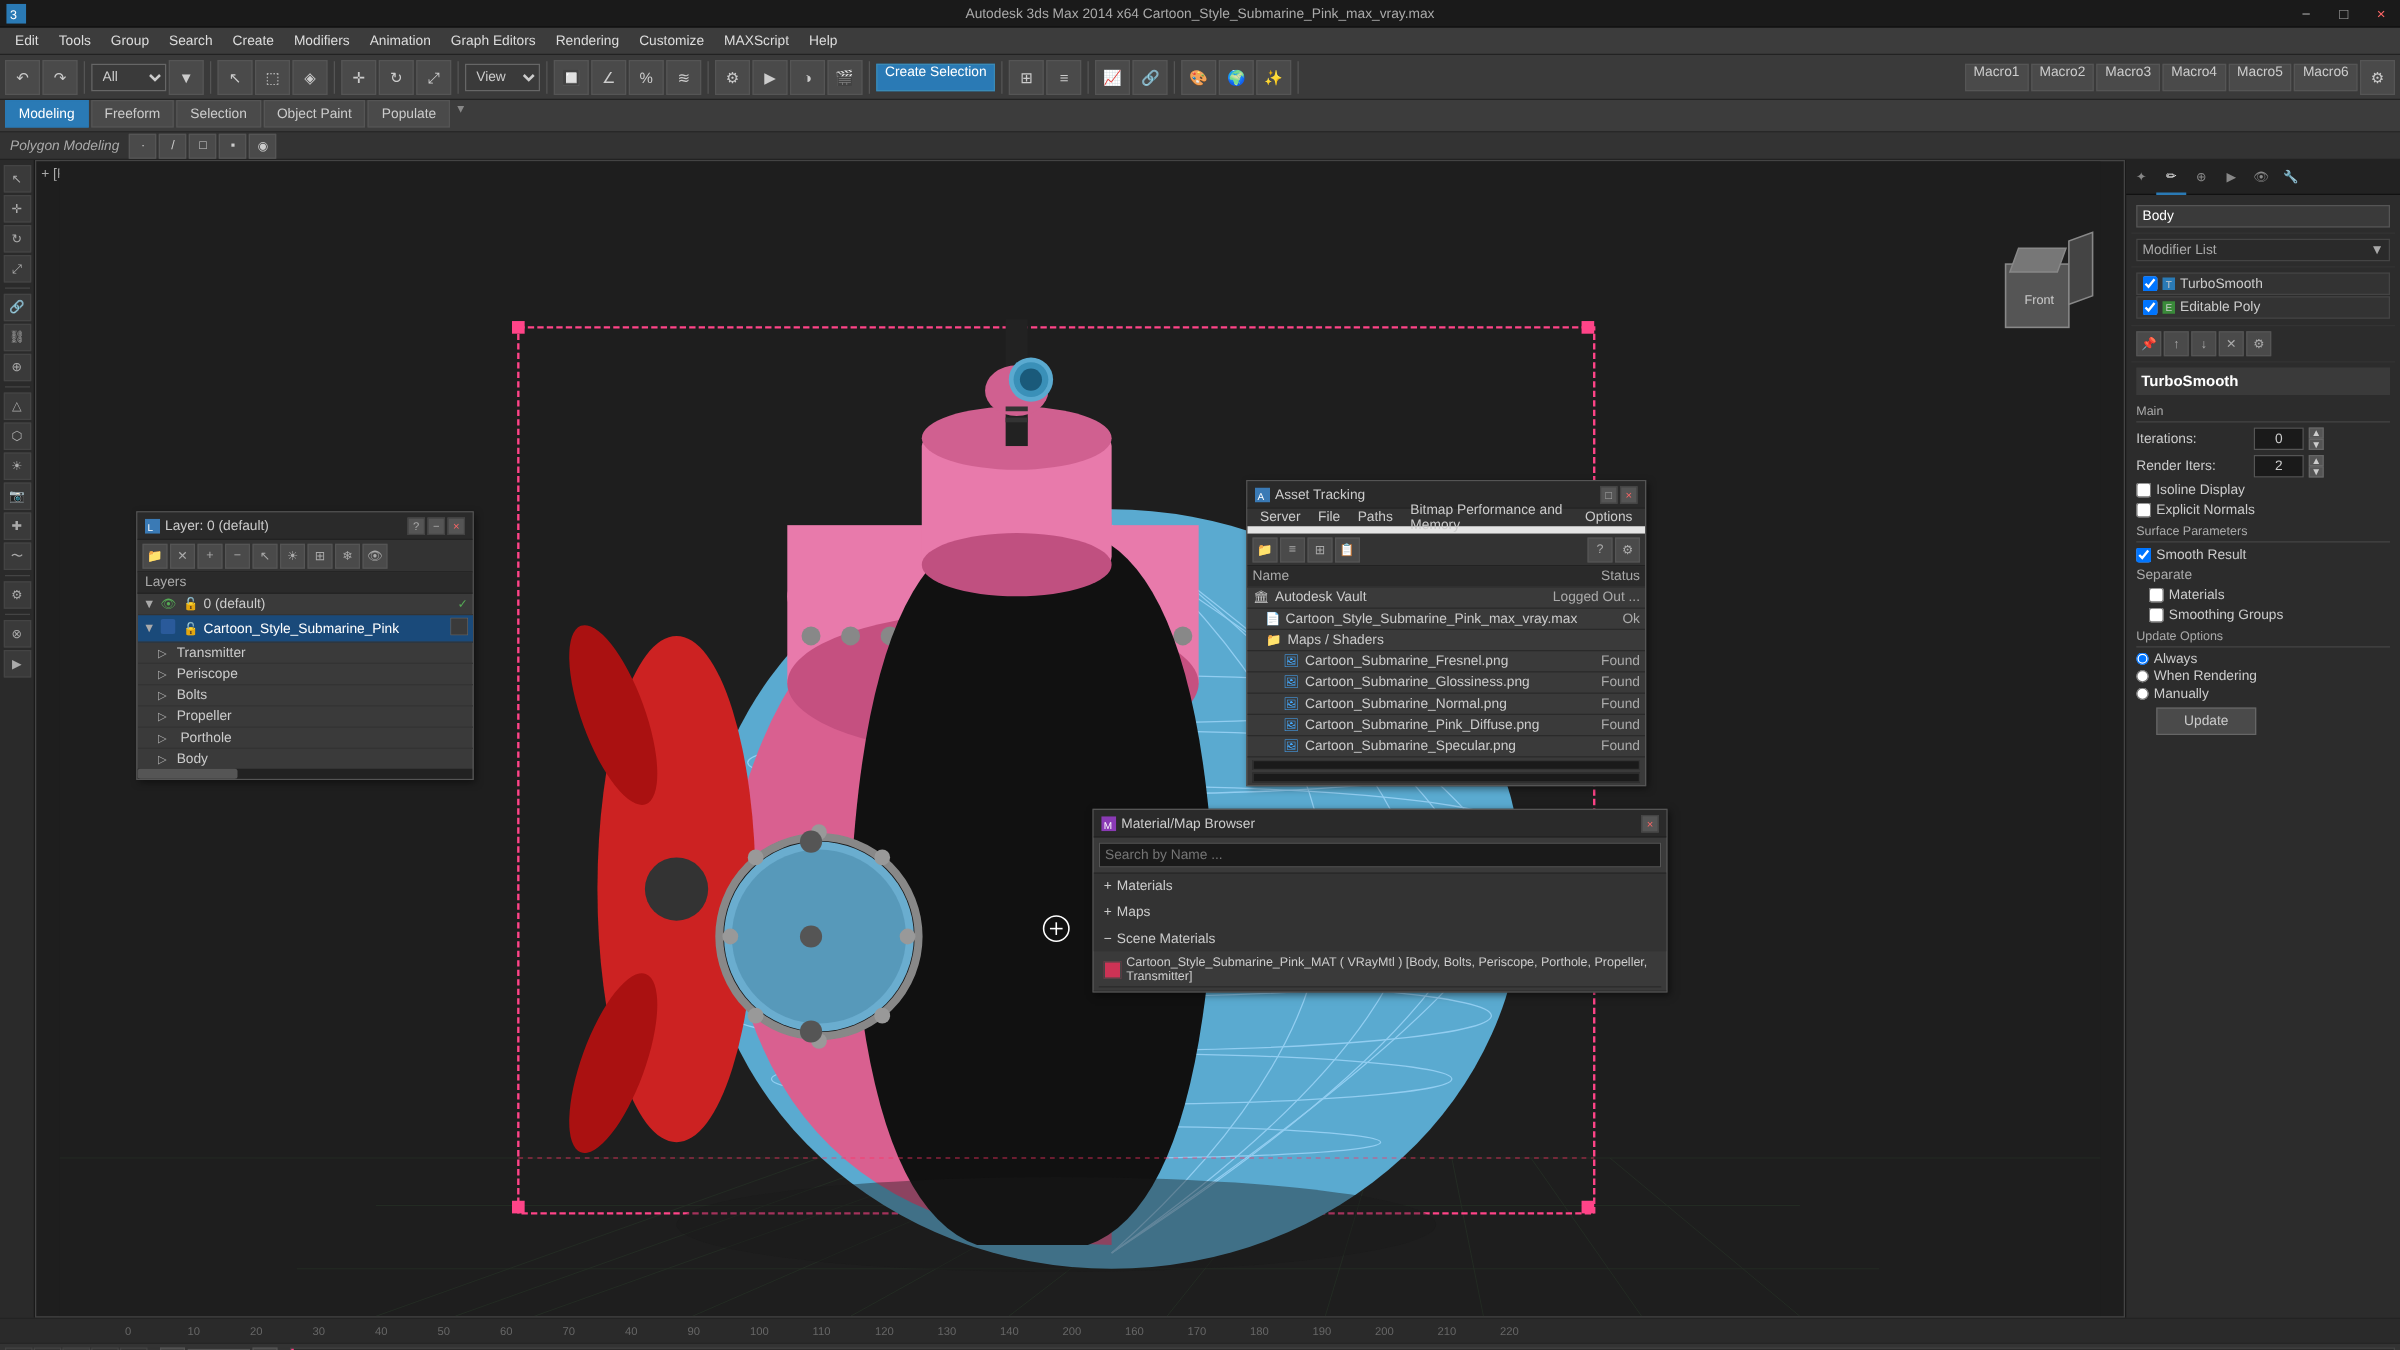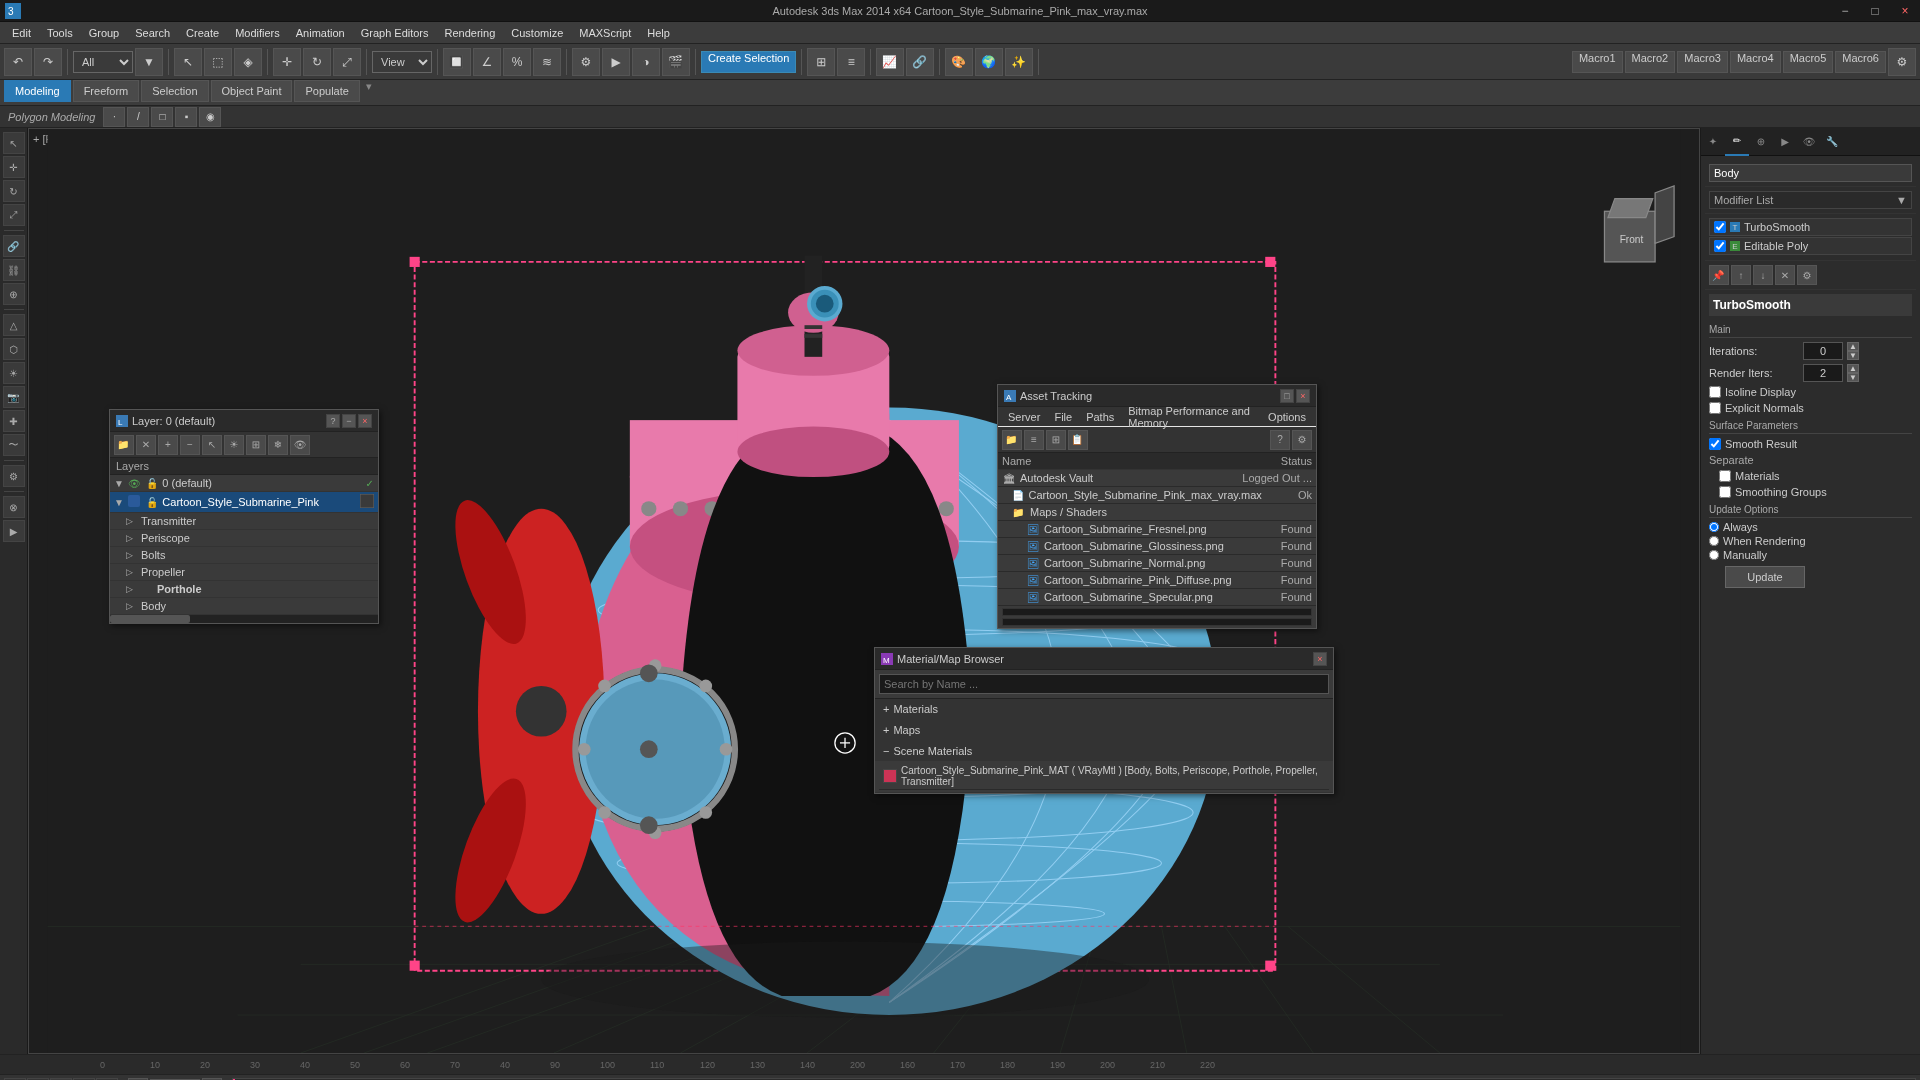--- a/index.html
+++ b/index.html
@@ -151,21 +151,21 @@
     .layer-tool-btn { width: 20px; height: 20px; background: #4a4a4a; border: 1px solid #555; display: flex; align-items: center; justify-content: center; cursor: pointer; color: #aaa; font-size: 10px; }
     .layer-header { padding: 2px 6px; background: #2a2a2a; font-size: 11px; color: #aaa; border-bottom: 1px solid #222; }
     .layer-item { display: flex; align-items: center; padding: 2px 4px; font-size: 11px; gap: 4px; border-bottom: 1px solid #333; }
     .layer-item.selected { background: #1a4a7a; }
     .layer-indent { padding-left: 16px; }
     .layer-scroll-area { overflow-y: auto; max-height: 140px; }
     .layer-scrollbar { width: 100%; height: 8px; background: #222; }
 
     
     #asset-panel { left: 968px; top: 360px; width: 320px; }
-    .asset-menu-bar { height: 20px; background: #333; display: flex; align-items: center; padding: 0 4px; gap: 2px; border-bottom: 1px solid #e5e5e5; }
+    .asset-menu-bar { height: 20px; background: #333; display: flex; align-items: center; padding: 0 4px; gap: 2px; border-bottom: 6px solid #e5e5e5; }
     .asset-menu-item { font-size: 11px; color: #ccc; padding: 0 6px; cursor: pointer; }
     .asset-toolbar { height: 26px; background: #333; display: flex; align-items: center; padding: 0 4px; gap: 2px; border-bottom: 1px solid #222; }
     .asset-tool-btn { width: 20px; height: 20px; background: #4a4a4a; border: 1px solid #555; display: flex; align-items: center; justify-content: center; cursor: pointer; color: #aaa; font-size: 10px; }
     .asset-table-header { display: flex; background: #2a2a2a; border-bottom: 1px solid #333; padding: 2px 4px; font-size: 11px; color: #aaa; }
     .asset-col-name { flex: 1; }
     .asset-col-status { width: 80px; text-align: right; }
     .asset-row { display: flex; align-items: center; padding: 1px 4px; font-size: 11px; border-bottom: 1px solid #2a2a2a; }
     .asset-row .asset-icon { width: 14px; height: 14px; margin-right: 4px; display: flex; align-items: center; justify-content: center; font-size: 10px; }
     .asset-row .asset-name { flex: 1; }
     .asset-row .asset-status { width: 80px; text-align: right; color: #aaa; }
@@ -557,21 +557,21 @@
         <div class="layer-item layer-indent">
           <span style="font-size:9px;color:#aaa;">▷</span>
           <span style="color:#ccc;margin-left:4px;">Bolts</span>
         </div>
         <div class="layer-item layer-indent">
           <span style="font-size:9px;color:#aaa;">▷</span>
           <span style="color:#ccc;margin-left:4px;">Propeller</span>
         </div>
         <div class="layer-item layer-indent">
           <span style="font-size:9px;color:#aaa;">▷</span>
-          <span style="color:#ccc;margin-left:20px;font-weight:bold;">Porthole</span>
+          <span style="color:#ccc;margin-left:7px;">Porthole</span>
         </div>
         <div class="layer-item layer-indent">
           <span style="font-size:9px;color:#aaa;">▷</span>
           <span style="color:#ccc;margin-left:4px;">Body</span>
         </div>
 
       </div>
       <div class="layer-scrollbar">
         <div style="width:30%;height:100%;background:#555;border-radius:2px;"></div>
       </div>

